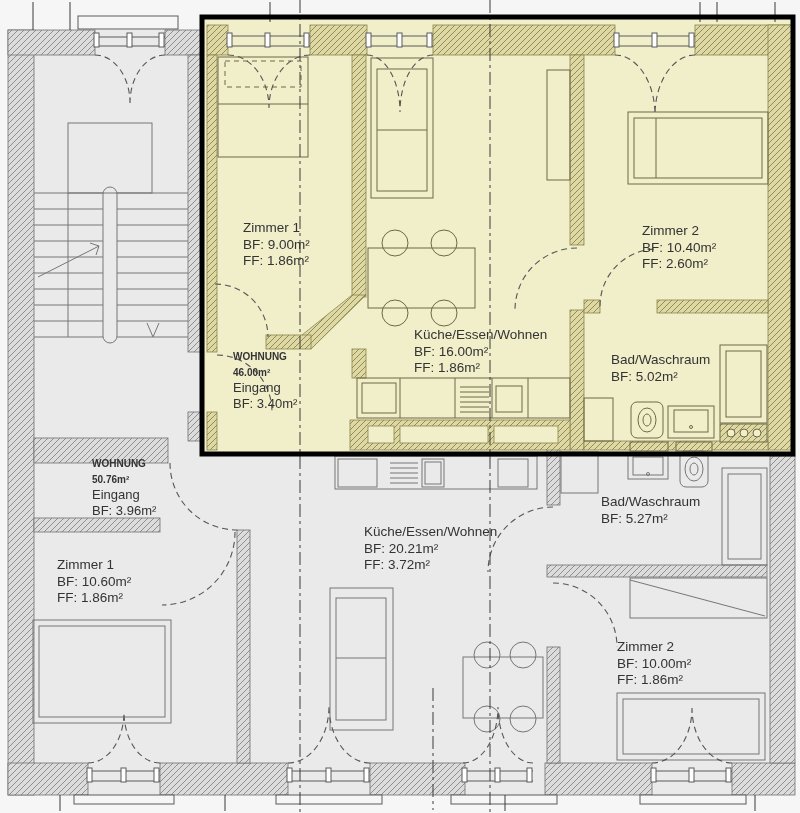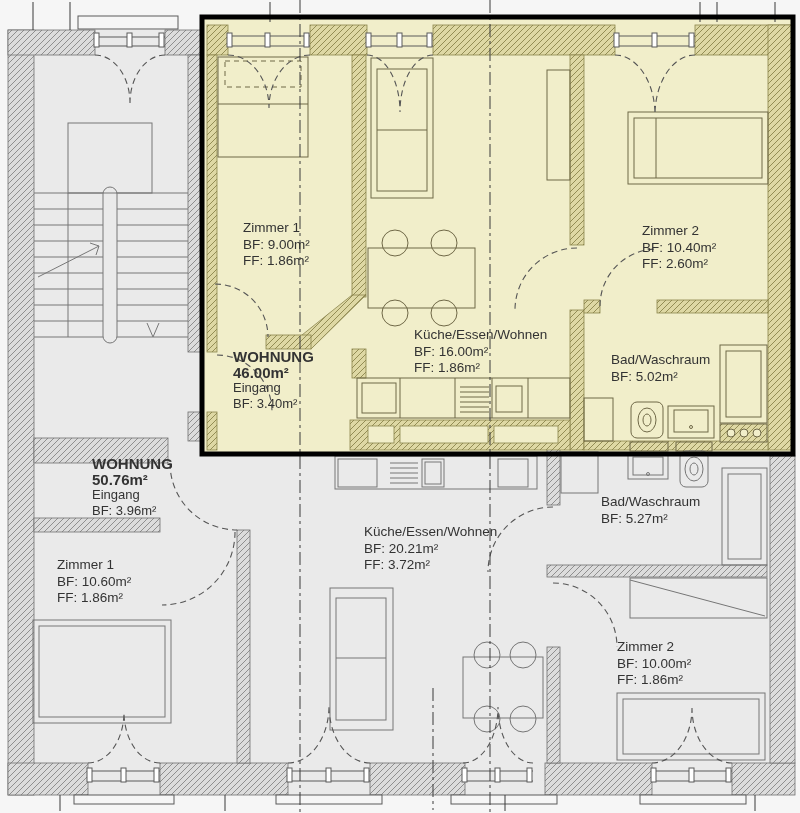--- a/index.html
+++ b/index.html
@@ -2,21 +2,21 @@
 <html><head>
 <meta charset="utf-8">
 <style>
   html,body{margin:0;padding:0;background:#f6f6f6;}
   .plan{position:relative;width:800px;height:813px;background:#f6f6f6;overflow:hidden;
         font-family:"Liberation Sans",sans-serif;}
   .plan svg{position:absolute;left:0;top:0;}
   .room-label{position:absolute;font-size:13.5px;line-height:16.5px;color:#333;
               white-space:nowrap;z-index:5;}
   .apt-label{font-size:13px;line-height:15.5px;}
-  .apt-label .b{font-weight:bold;font-size:15px;}
+  .apt-label .b{font-weight:bold;font-size:10px;}
 </style>
 </head>
 <body>
 
 <div class="plan">
 
 <svg width="800" height="813" viewBox="0 0 800 813">
   <defs>
     <pattern id="hg" width="6" height="6" patternUnits="userSpaceOnUse">
       <rect width="6" height="6" fill="#dcdcdc"></rect>

